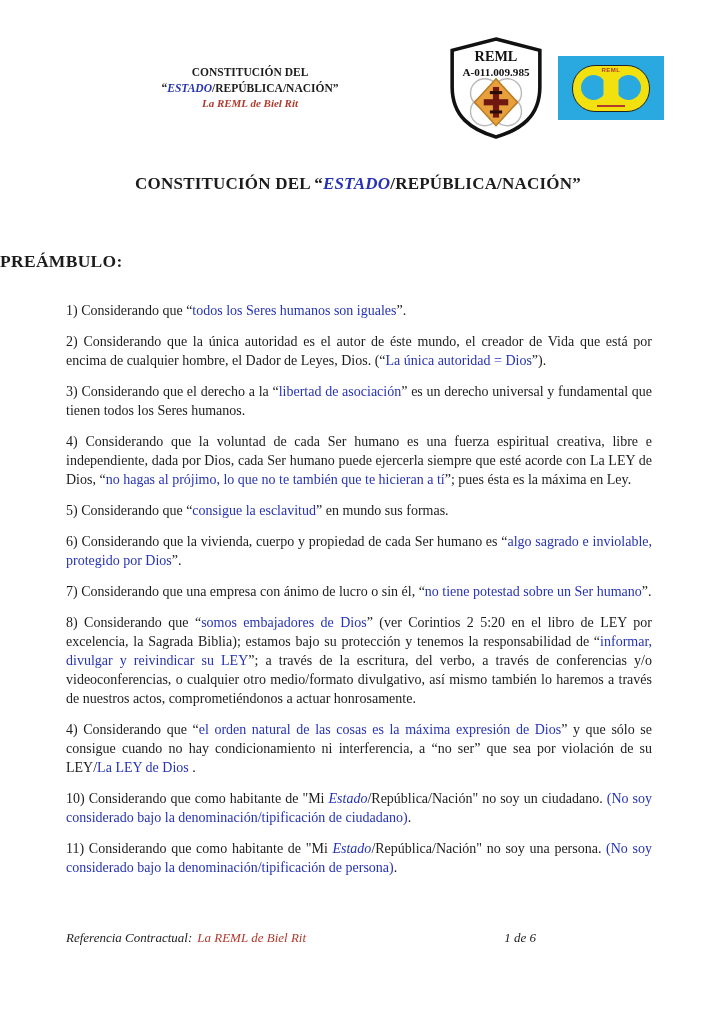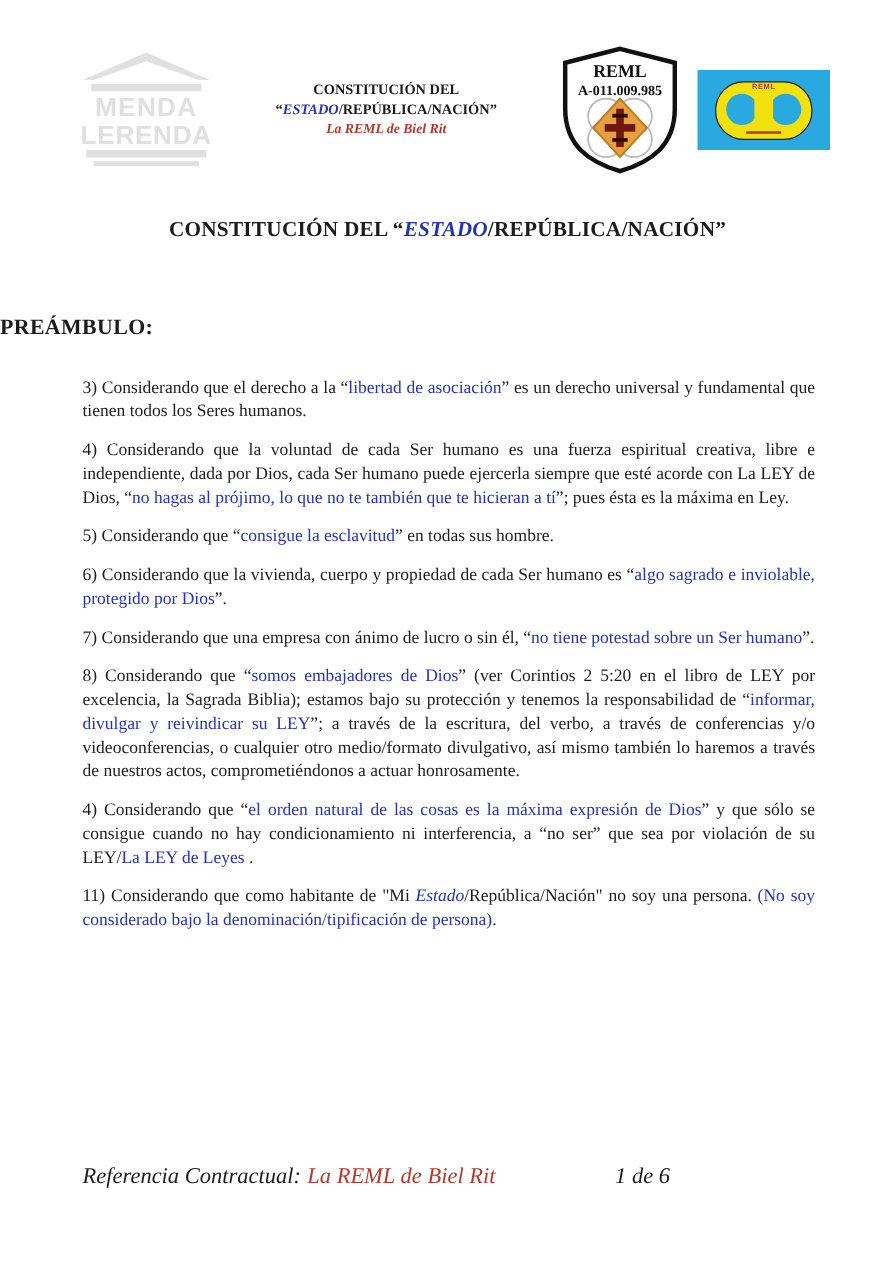--- a/index.html
+++ b/index.html
@@ -36,42 +36,32 @@
              font-size:17.5px;font-weight:bold;margin:0;letter-spacing:.3px;}
 
   
   .paras{position:absolute;top:301px;left:66px;right:64px;}
   .para{margin:0 0 12px;font-size:14px;line-height:19px;text-align:justify;}
   .blue{color:var(--blue);}
   .it{font-style:italic;}
 
   
   .footer{position:absolute;top:930px;left:66px;right:60px;display:flex;
-          justify-content:space-between;align-items:baseline;font-size:18px;font-style:italic;}
+          justify-content:space-between;align-items:baseline;font-size:13px;font-style:italic;}
   .fval{color:var(--red);margin-left:5px;}
   .flabel{margin-right:0;}
   .fpage{margin-right:120px;}
 </style>
 </head>
 <body>
 
 <div class="page">
 
   <div class="header">
 
-    <div class="watermark">
-      <svg width="118" height="98" viewBox="0 0 118 98">
-        <polygon points="8,27 59,5 110,27 101,27 59,12 17,27" fill="#e0e0e0"></polygon>
-        <rect x="15" y="30" width="88" height="6" fill="#e0e0e0"></rect>
-        <text x="59" y="56" text-anchor="middle" font-family="Liberation Sans, sans-serif" font-size="21" font-weight="bold" fill="#e0e0e0" letter-spacing="1">MENDA</text>
-        <text x="59" y="78" text-anchor="middle" font-family="Liberation Sans, sans-serif" font-size="21" font-weight="bold" fill="#e0e0e0" letter-spacing="0.5">LERENDA</text>
-        <rect x="11" y="83" width="96" height="6" fill="#e0e0e0"></rect>
-        <rect x="17" y="92" width="84" height="4" fill="#e0e0e0"></rect>
-      </svg>
-    </div>
 
     <div class="head-center">
       <div class="l1">CONSTITUCIÓN DEL</div>
       <div class="l2"><span>“</span><span class="estado">ESTADO</span><span>/REPÚBLICA/NACIÓN”</span></div>
       <div class="l3">La REML de Biel Rit</div>
     </div>
 
     <div class="shield">
       <svg width="100" height="104" viewBox="0 0 96 102">
         <path d="M48 3 L91 14 L91 50 C91 79 72 92 48 99 C24 92 5 79 5 50 L5 14 Z" fill="#ffffff" stroke="#111111" stroke-width="3.5"></path>
@@ -104,27 +94,30 @@
     </div>
   </div>
 
   <div class="doc-title">
     <div class="t1"><span>CONSTITUCIÓN DEL “</span><span class="estado">ESTADO</span><span>/REPÚBLICA/NACIÓN”</span></div>
   </div>
 
   <h2 class="preambulo">PREÁMBULO:</h2>
 
   <div class="paras">
+      <p class="para"><span>1) Considerando que “</span><span class="blue">todos los Seres humanos son iguales</span><span>”.</span></p>
+      <p class="para"><span>2) Considerando que la única autoridad es el autor de éste mundo, el creador de Vida que está por encima de cualquier hombre, el Dador de Leyes, Dios. (“</span><span class="blue">La única autoridad = Dios</span><span>”).</span></p>
       <p class="para"><span>3) Considerando que el derecho a la “</span><span class="blue">libertad de asociación</span><span>” es un derecho universal y fundamental que tienen todos los Seres humanos.</span></p>
       <p class="para"><span>4) Considerando que la voluntad de cada Ser humano es una fuerza espiritual creativa, libre e independiente, dada por Dios, cada Ser humano puede ejercerla siempre que esté acorde con La LEY de Dios, “</span><span class="blue">no hagas al prójimo, lo que no te también que te hicieran a tí</span><span>”; pues ésta es la máxima en Ley.</span></p>
-      <p class="para"><span>5) Considerando que “</span><span class="blue">consigue la esclavitud</span><span>” en todas sus hombre.</span></p>
+      <p class="para"><span>5) Considerando que “</span><span class="blue">consigue la esclavitud</span><span>” en mundo sus formas.</span></p>
       <p class="para"><span>6) Considerando que la vivienda, cuerpo y propiedad de cada Ser humano es “</span><span class="blue">algo sagrado e inviolable, protegido por Dios</span><span>”.</span></p>
       <p class="para"><span>7) Considerando que una empresa con ánimo de lucro o sin él, “</span><span class="blue">no tiene potestad sobre un Ser humano</span><span>”.</span></p>
       <p class="para"><span>8) Considerando que “</span><span class="blue">somos embajadores de Dios</span><span>” (ver Corintios 2 5:20 en el libro de LEY por excelencia, la Sagrada Biblia); estamos bajo su protección y tenemos la responsabilidad de “</span><span class="blue">informar, divulgar y reivindicar su LEY</span><span>”; a través de la escritura, del verbo, a través de conferencias y/o videoconferencias, o cualquier otro medio/formato divulgativo, así mismo también lo haremos a través de nuestros actos, comprometiéndonos a actuar honrosamente.</span></p>
-      <p class="para"><span>4) Considerando que “</span><span class="blue">el orden natural de las cosas es la máxima expresión de Dios</span><span>” y que sólo se consigue cuando no hay condicionamiento ni interferencia, a “no ser” que sea por violación de su LEY/</span><span class="blue">La LEY de Leyes</span><span> .</span></p>
+      <p class="para"><span>4) Considerando que “</span><span class="blue">el orden natural de las cosas es la máxima expresión de Dios</span><span>” y que sólo se consigue cuando no hay condicionamiento ni interferencia, a “no ser” que sea por violación de su LEY/</span><span class="blue">La LEY de Dios</span><span> .</span></p>
+      <p class="para"><span>10) Considerando que como habitante de "Mi </span><span class="blue it">Estado</span><span>/República/Nación" no soy un ciudadano. </span><span class="blue">(No soy considerado bajo la denominación/tipificación de ciudadano)</span><span>.</span></p>
       <p class="para"><span>11) Considerando que como habitante de "Mi </span><span class="blue it">Estado</span><span>/República/Nación" no soy una persona. </span><span class="blue">(No soy considerado bajo la denominación/tipificación de persona)</span><span>.</span></p>
     </div>
 
   <div class="footer">
     <span><span class="flabel">Referencia Contractual:</span><span class="fval">La REML de Biel Rit</span></span>
     <span class="fpage">1 de 6</span>
   </div>
 
 </div>
 

